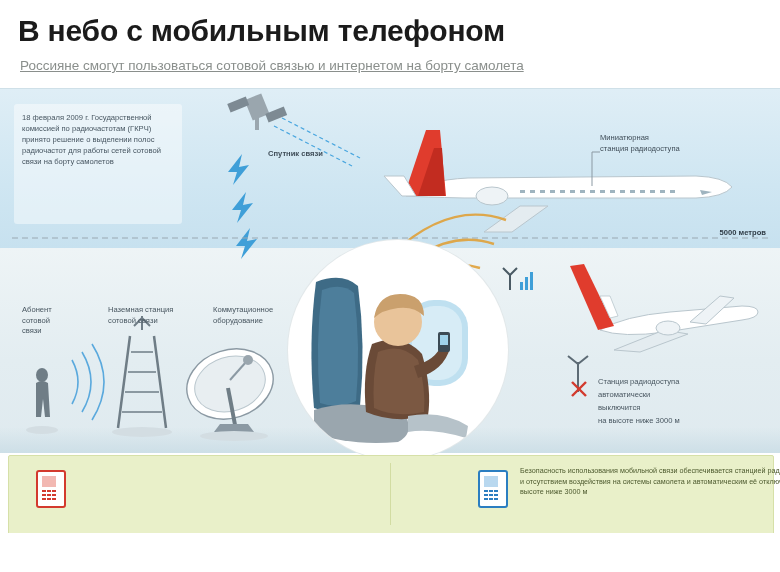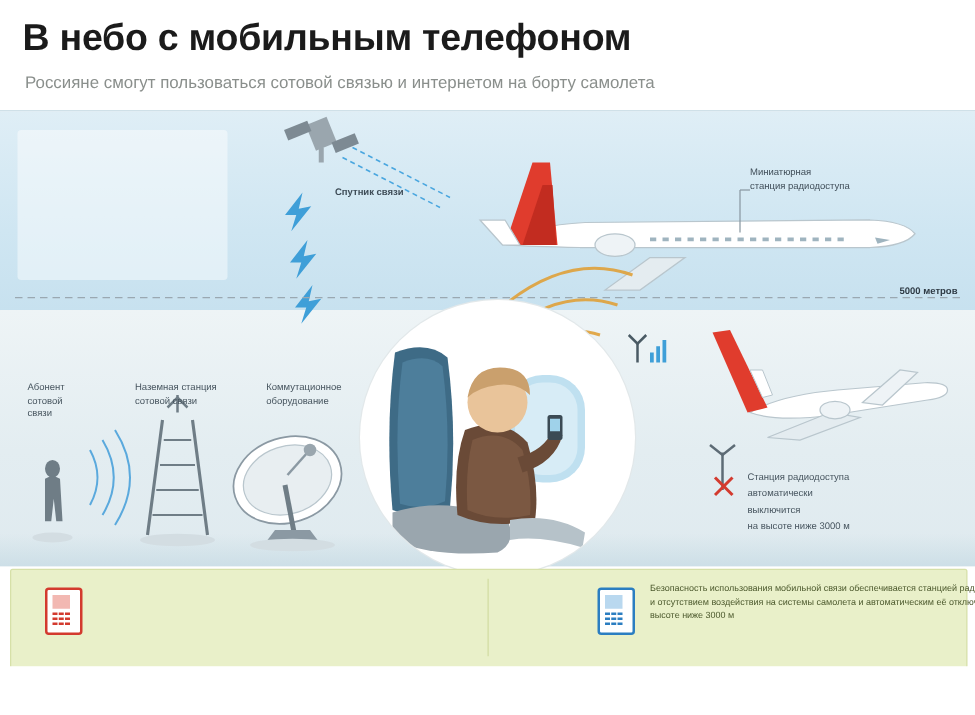--- a/index.html
+++ b/index.html
@@ -32,20 +32,21 @@
     color: #1b1b1b;
     letter-spacing: -0.2px;
     white-space: nowrap;
   }
   .subtitle {
     position: absolute;
     left: 20px; top: 58px;
     font-size: 13.5px;
     color: #8a8f8c;
     white-space: nowrap;
+    text-decoration: underline;
   }
 
   
   .sky {
     position: absolute;
     left: 0; top: 88px;
     width: 780px; height: 160px;
     background: linear-gradient(180deg, #dfeef6 0%, #cfe6f2 60%, #c7e1ef 100%);
     border-top: 1px solid #cfe0e8;
   }
@@ -380,20 +381,21 @@
     <svg viewBox="0 0 34 30" width="34" height="30">
       <path d="M10,28 L10,12" stroke="#4a5a64" stroke-width="2"></path>
       <path d="M3,6 L10,13 L17,6" stroke="#4a5a64" stroke-width="2" fill="none"></path>
       <rect x="20" y="20" width="3" height="8" fill="#3f9fd8"></rect>
       <rect x="25" y="15" width="3" height="13" fill="#3f9fd8"></rect>
       <rect x="30" y="10" width="3" height="18" fill="#3f9fd8"></rect>
     </svg>
   </div>
 
   <div class="legal-tint"></div>
+  <div class="legal">18 февраля 2009 г. Государственной комиссией по радиочастотам (ГКРЧ) принято решение о выделении полос радиочастот для работы сетей сотовой связи на борту самолетов</div>
 
   <div class="lbl" style="left:268px; top:149px; font-weight:bold;">Спутник связи</div>
 
 
   <div class="lbl" style="left:600px; top:133px; white-space:pre-line; width:120px;">Миниатюрная
 станция радиодоступа</div>
 
   <div class="alt-label">5000 метров</div>
 
   <div class="gl" style="left:22px; top:305px; white-space:pre-line;">Абонент

